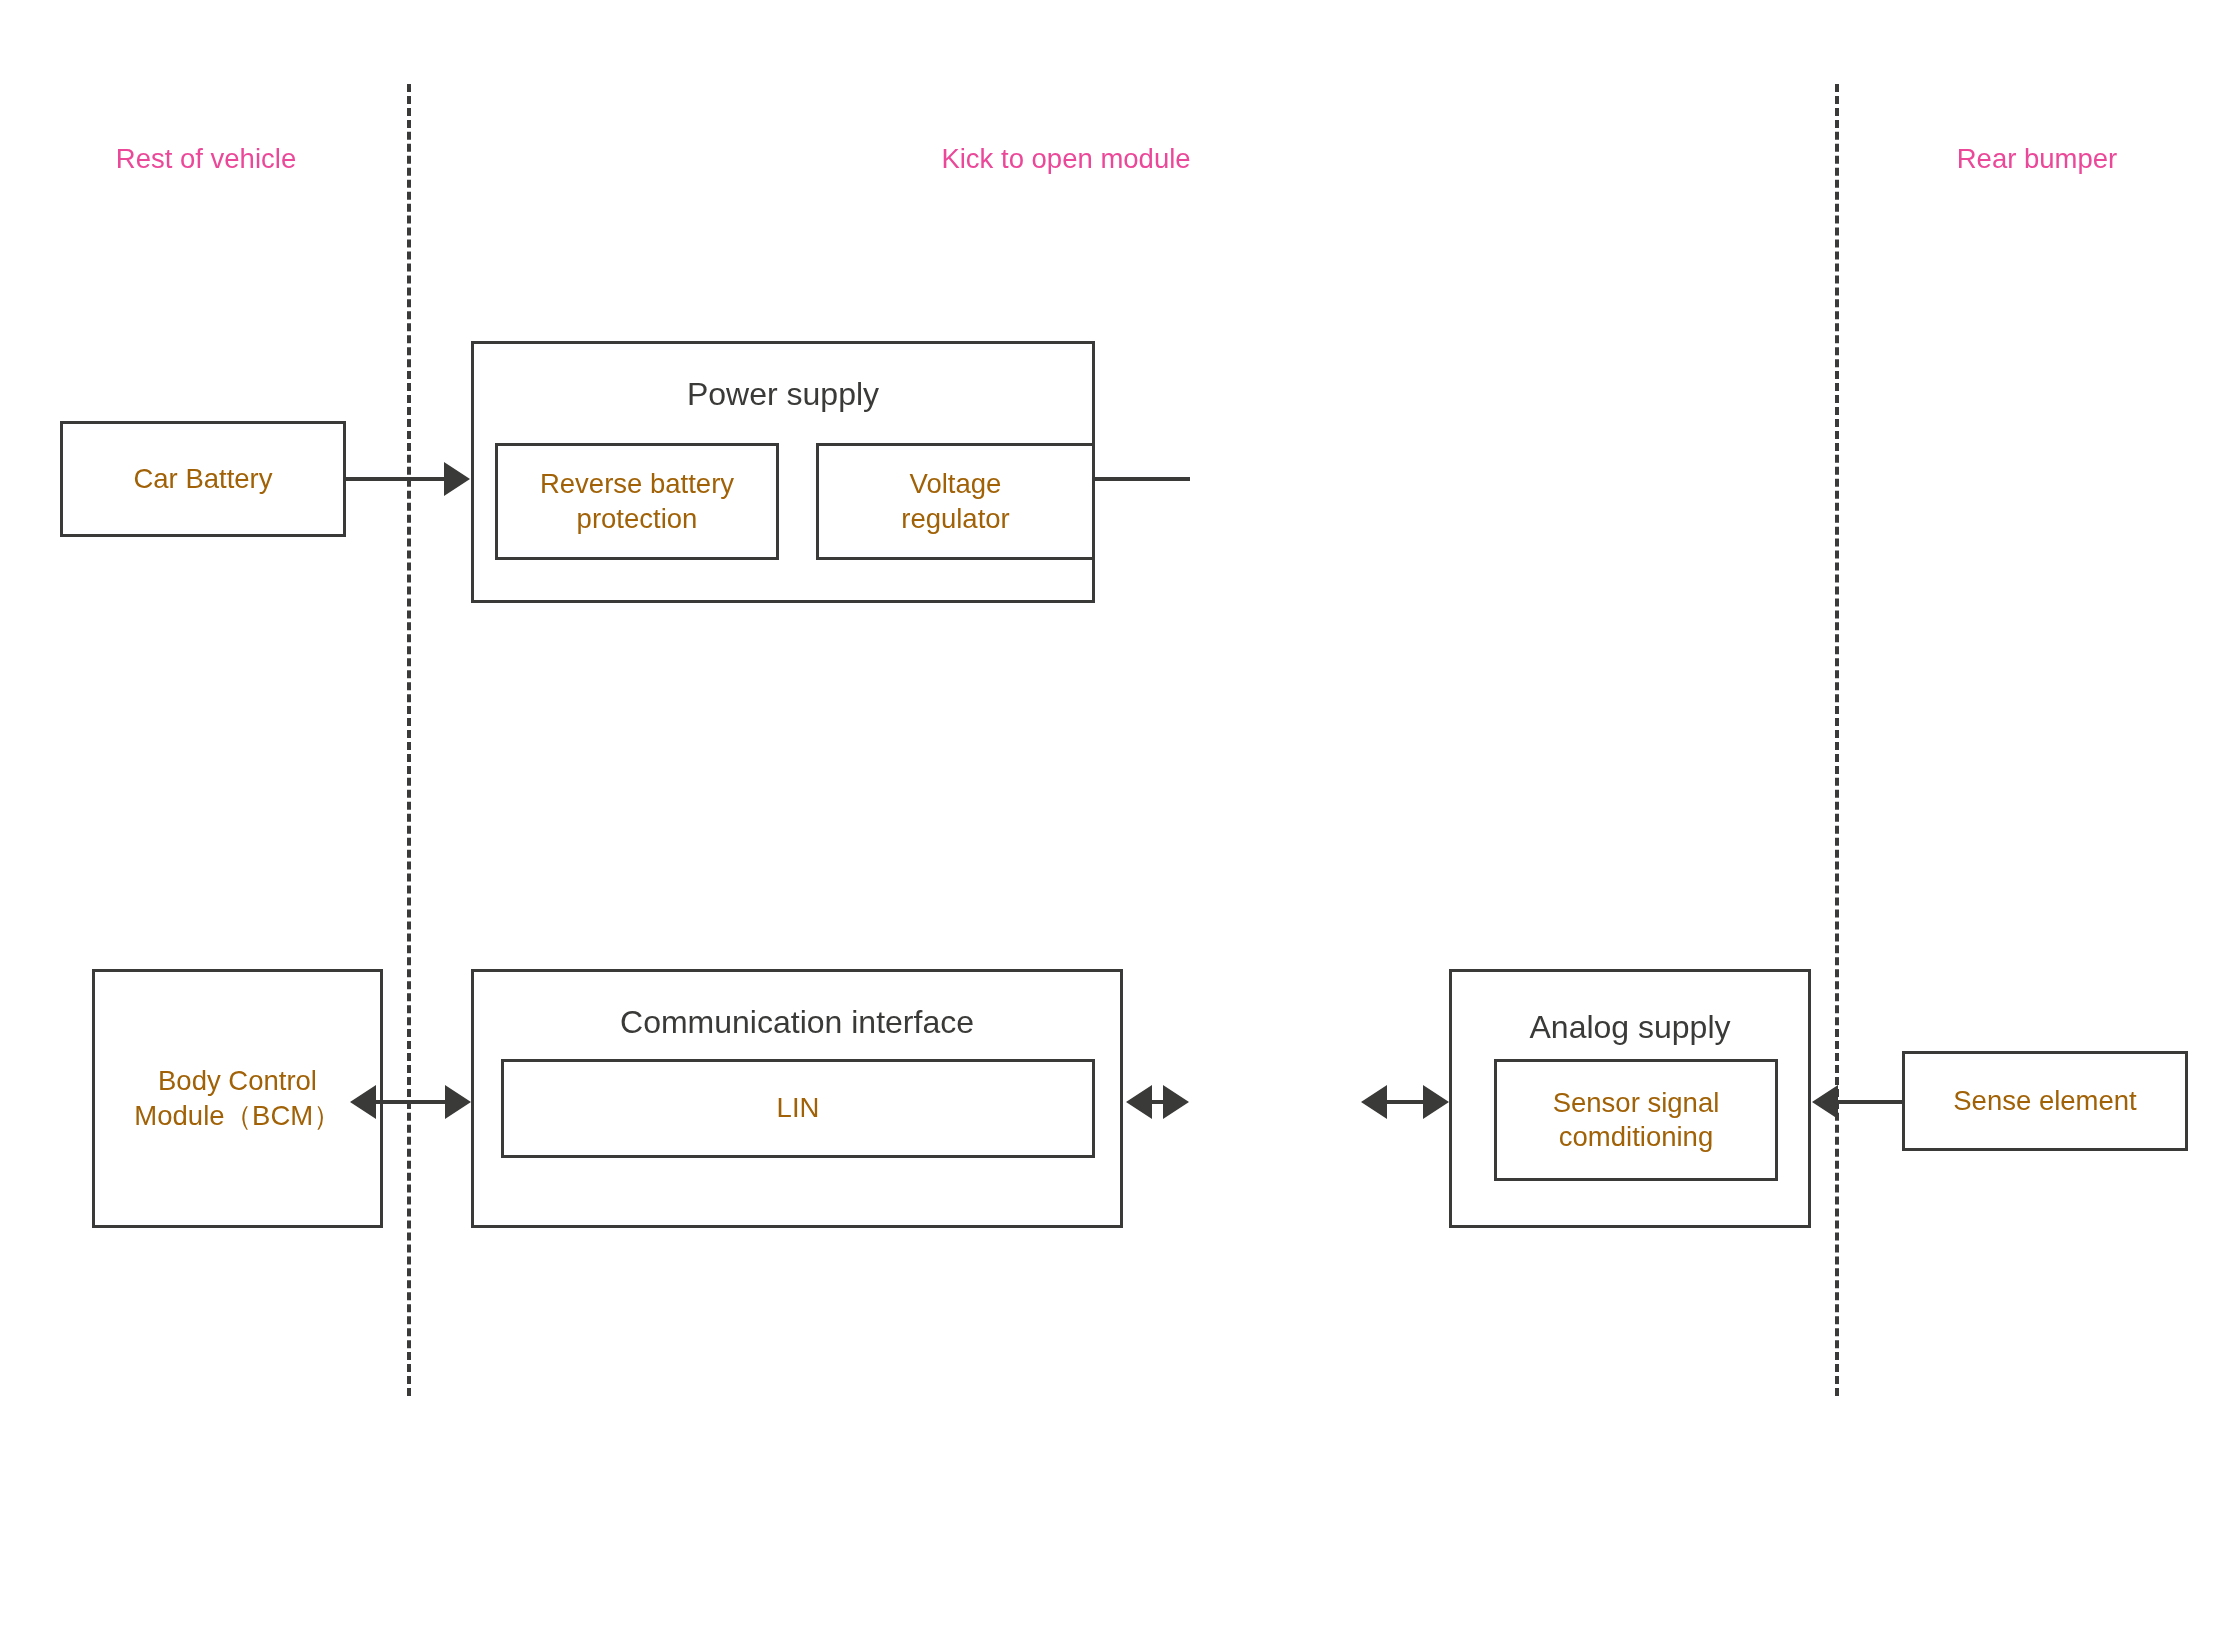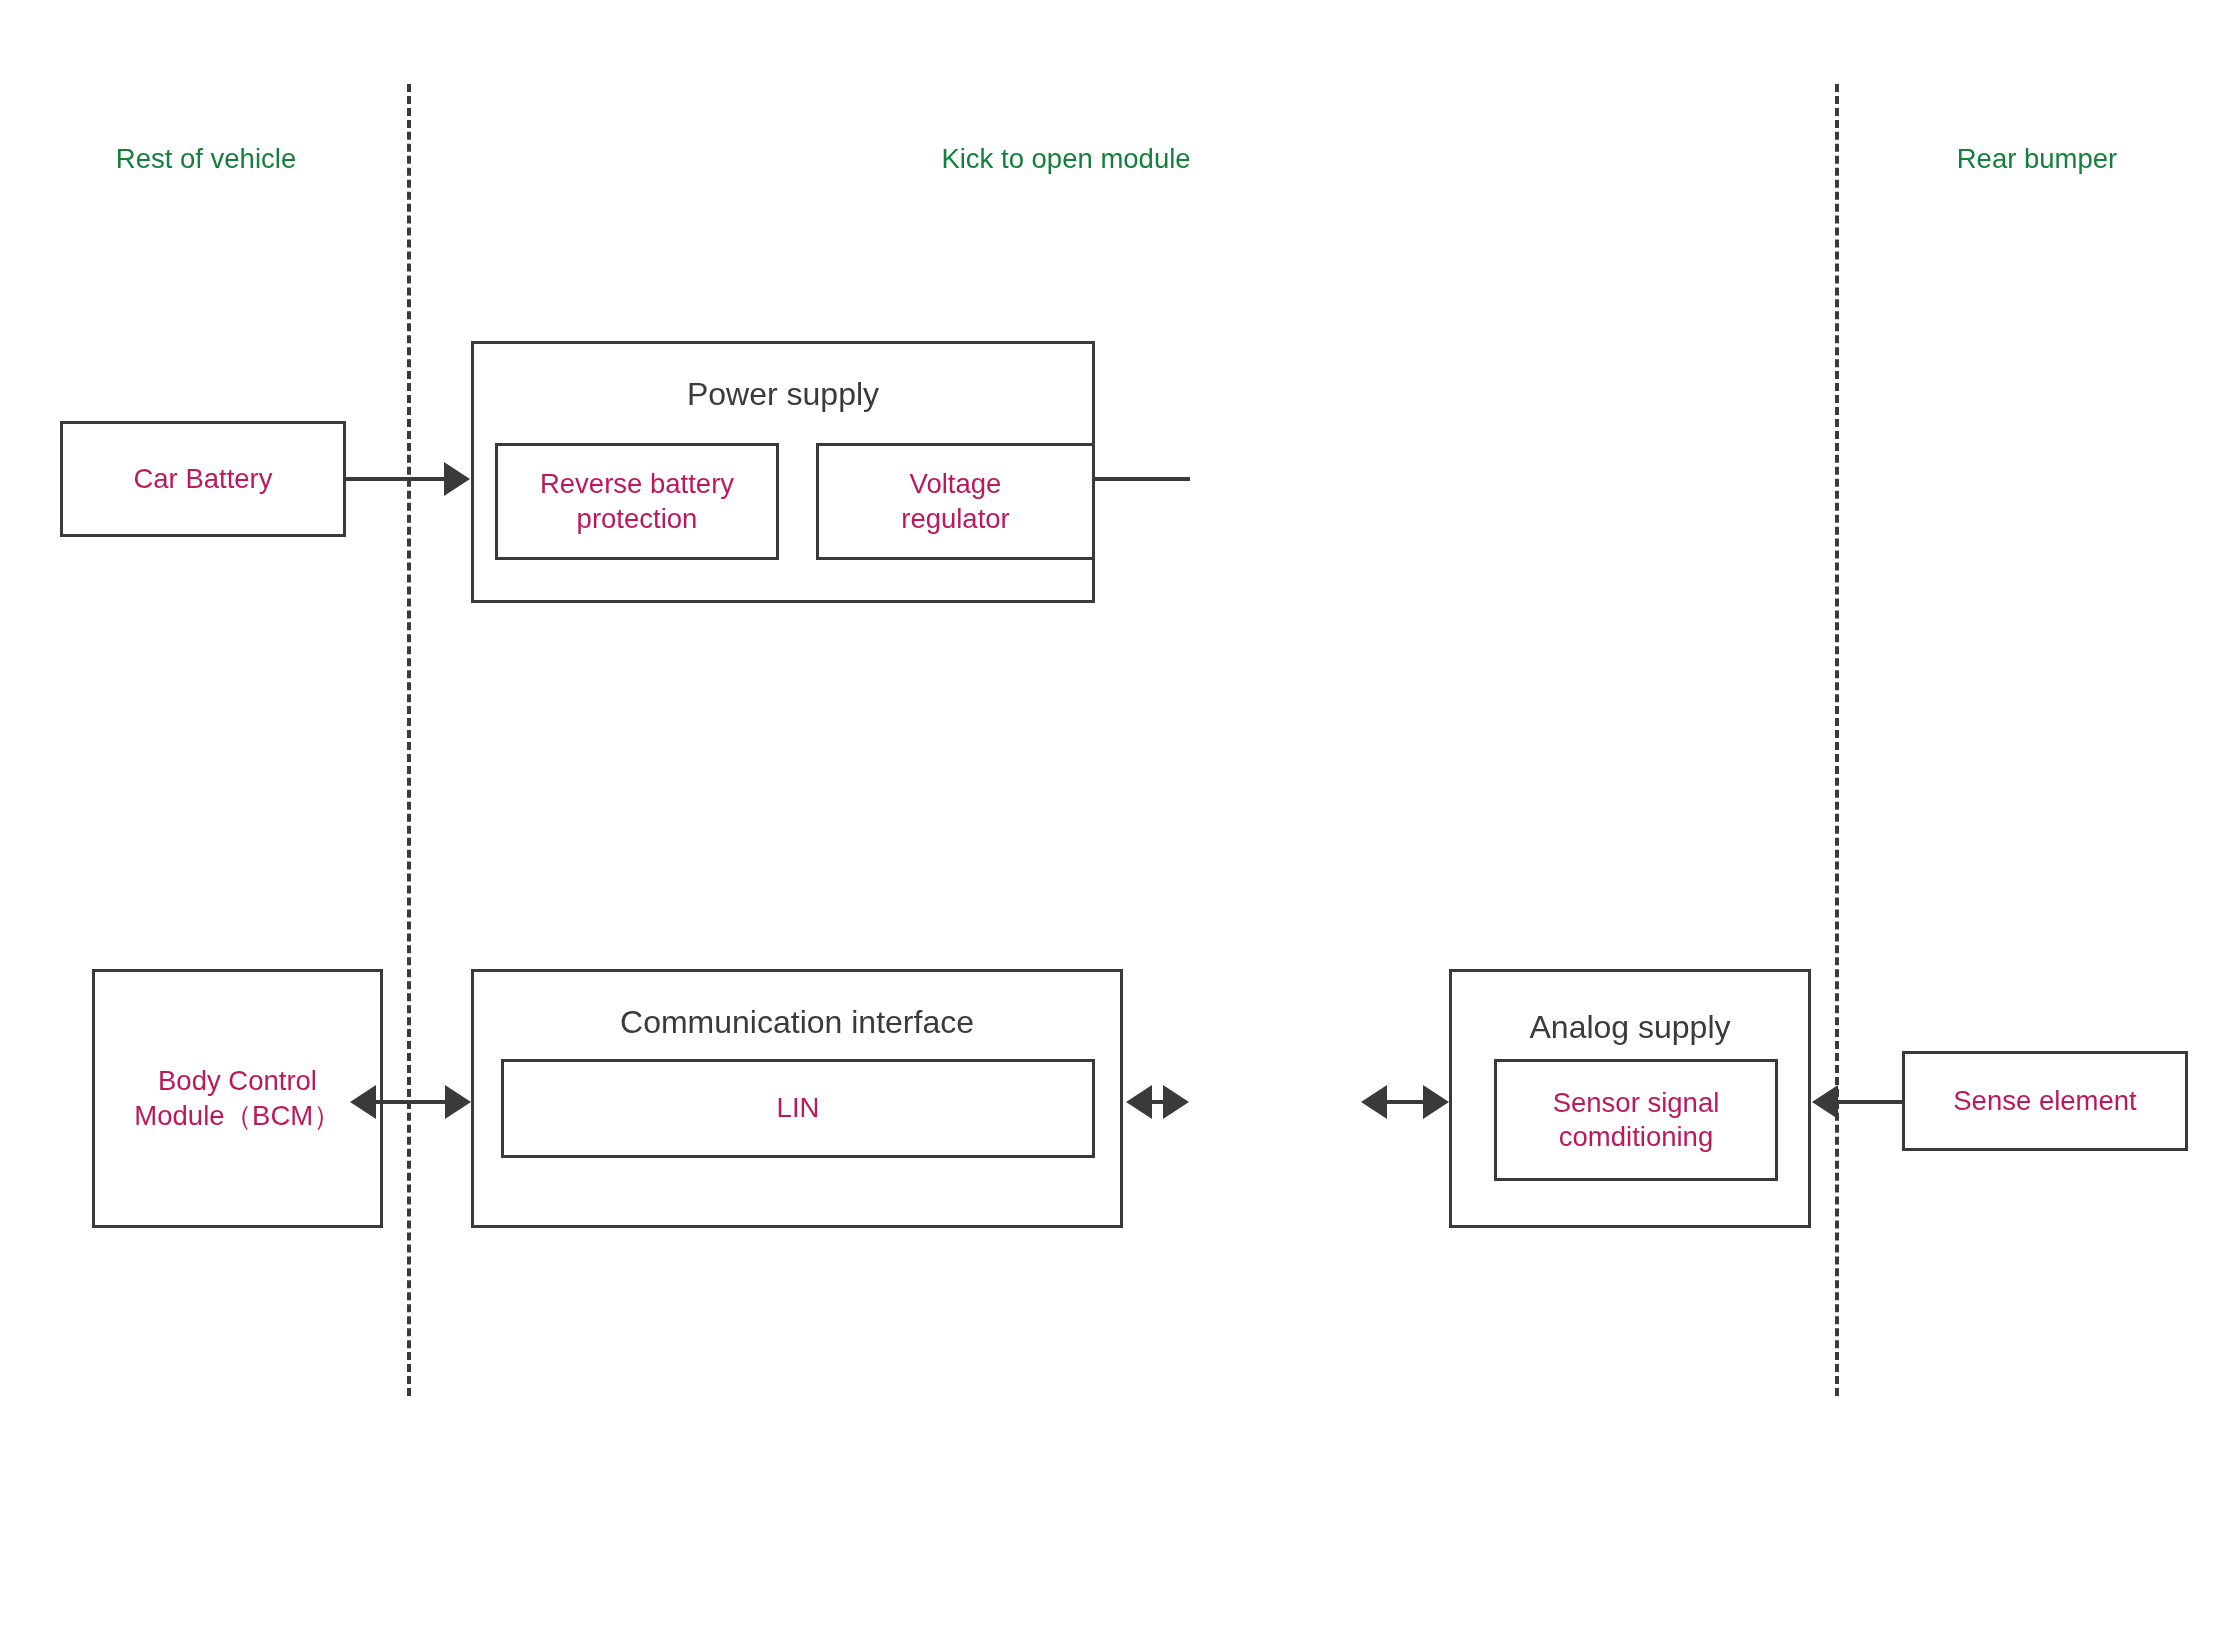--- a/index.html
+++ b/index.html
@@ -12,21 +12,21 @@
   }
   #canvas {
     position: relative;
     width: 2216px;
     height: 1651px;
     background: #ffffff;
     overflow: hidden;
   }
   .region-label {
     position: absolute;
-    color: #15803d;
+    color: #ec4899;
     font-size: 27.5px;
     line-height: 1.2;
     white-space: nowrap;
     text-align: center;
     transform: translateX(-50%);
   }
   .divider {
     position: absolute;
     width: 0;
     border-left: 4px dashed #3a3a38;
@@ -46,21 +46,21 @@
     line-height: 1.25;
     text-align: center;
     white-space: pre-line;
   }
   .centered-label {
     display: flex;
     align-items: center;
     justify-content: center;
     width: 100%;
     height: 100%;
-    color: #be185d;
+    color: #a16207;
     font-size: 27.5px;
     line-height: 1.25;
     text-align: center;
     white-space: pre-line;
   }
   .conn {
     position: absolute;
     background: #3a3a38;
     height: 3.5px;
   }

